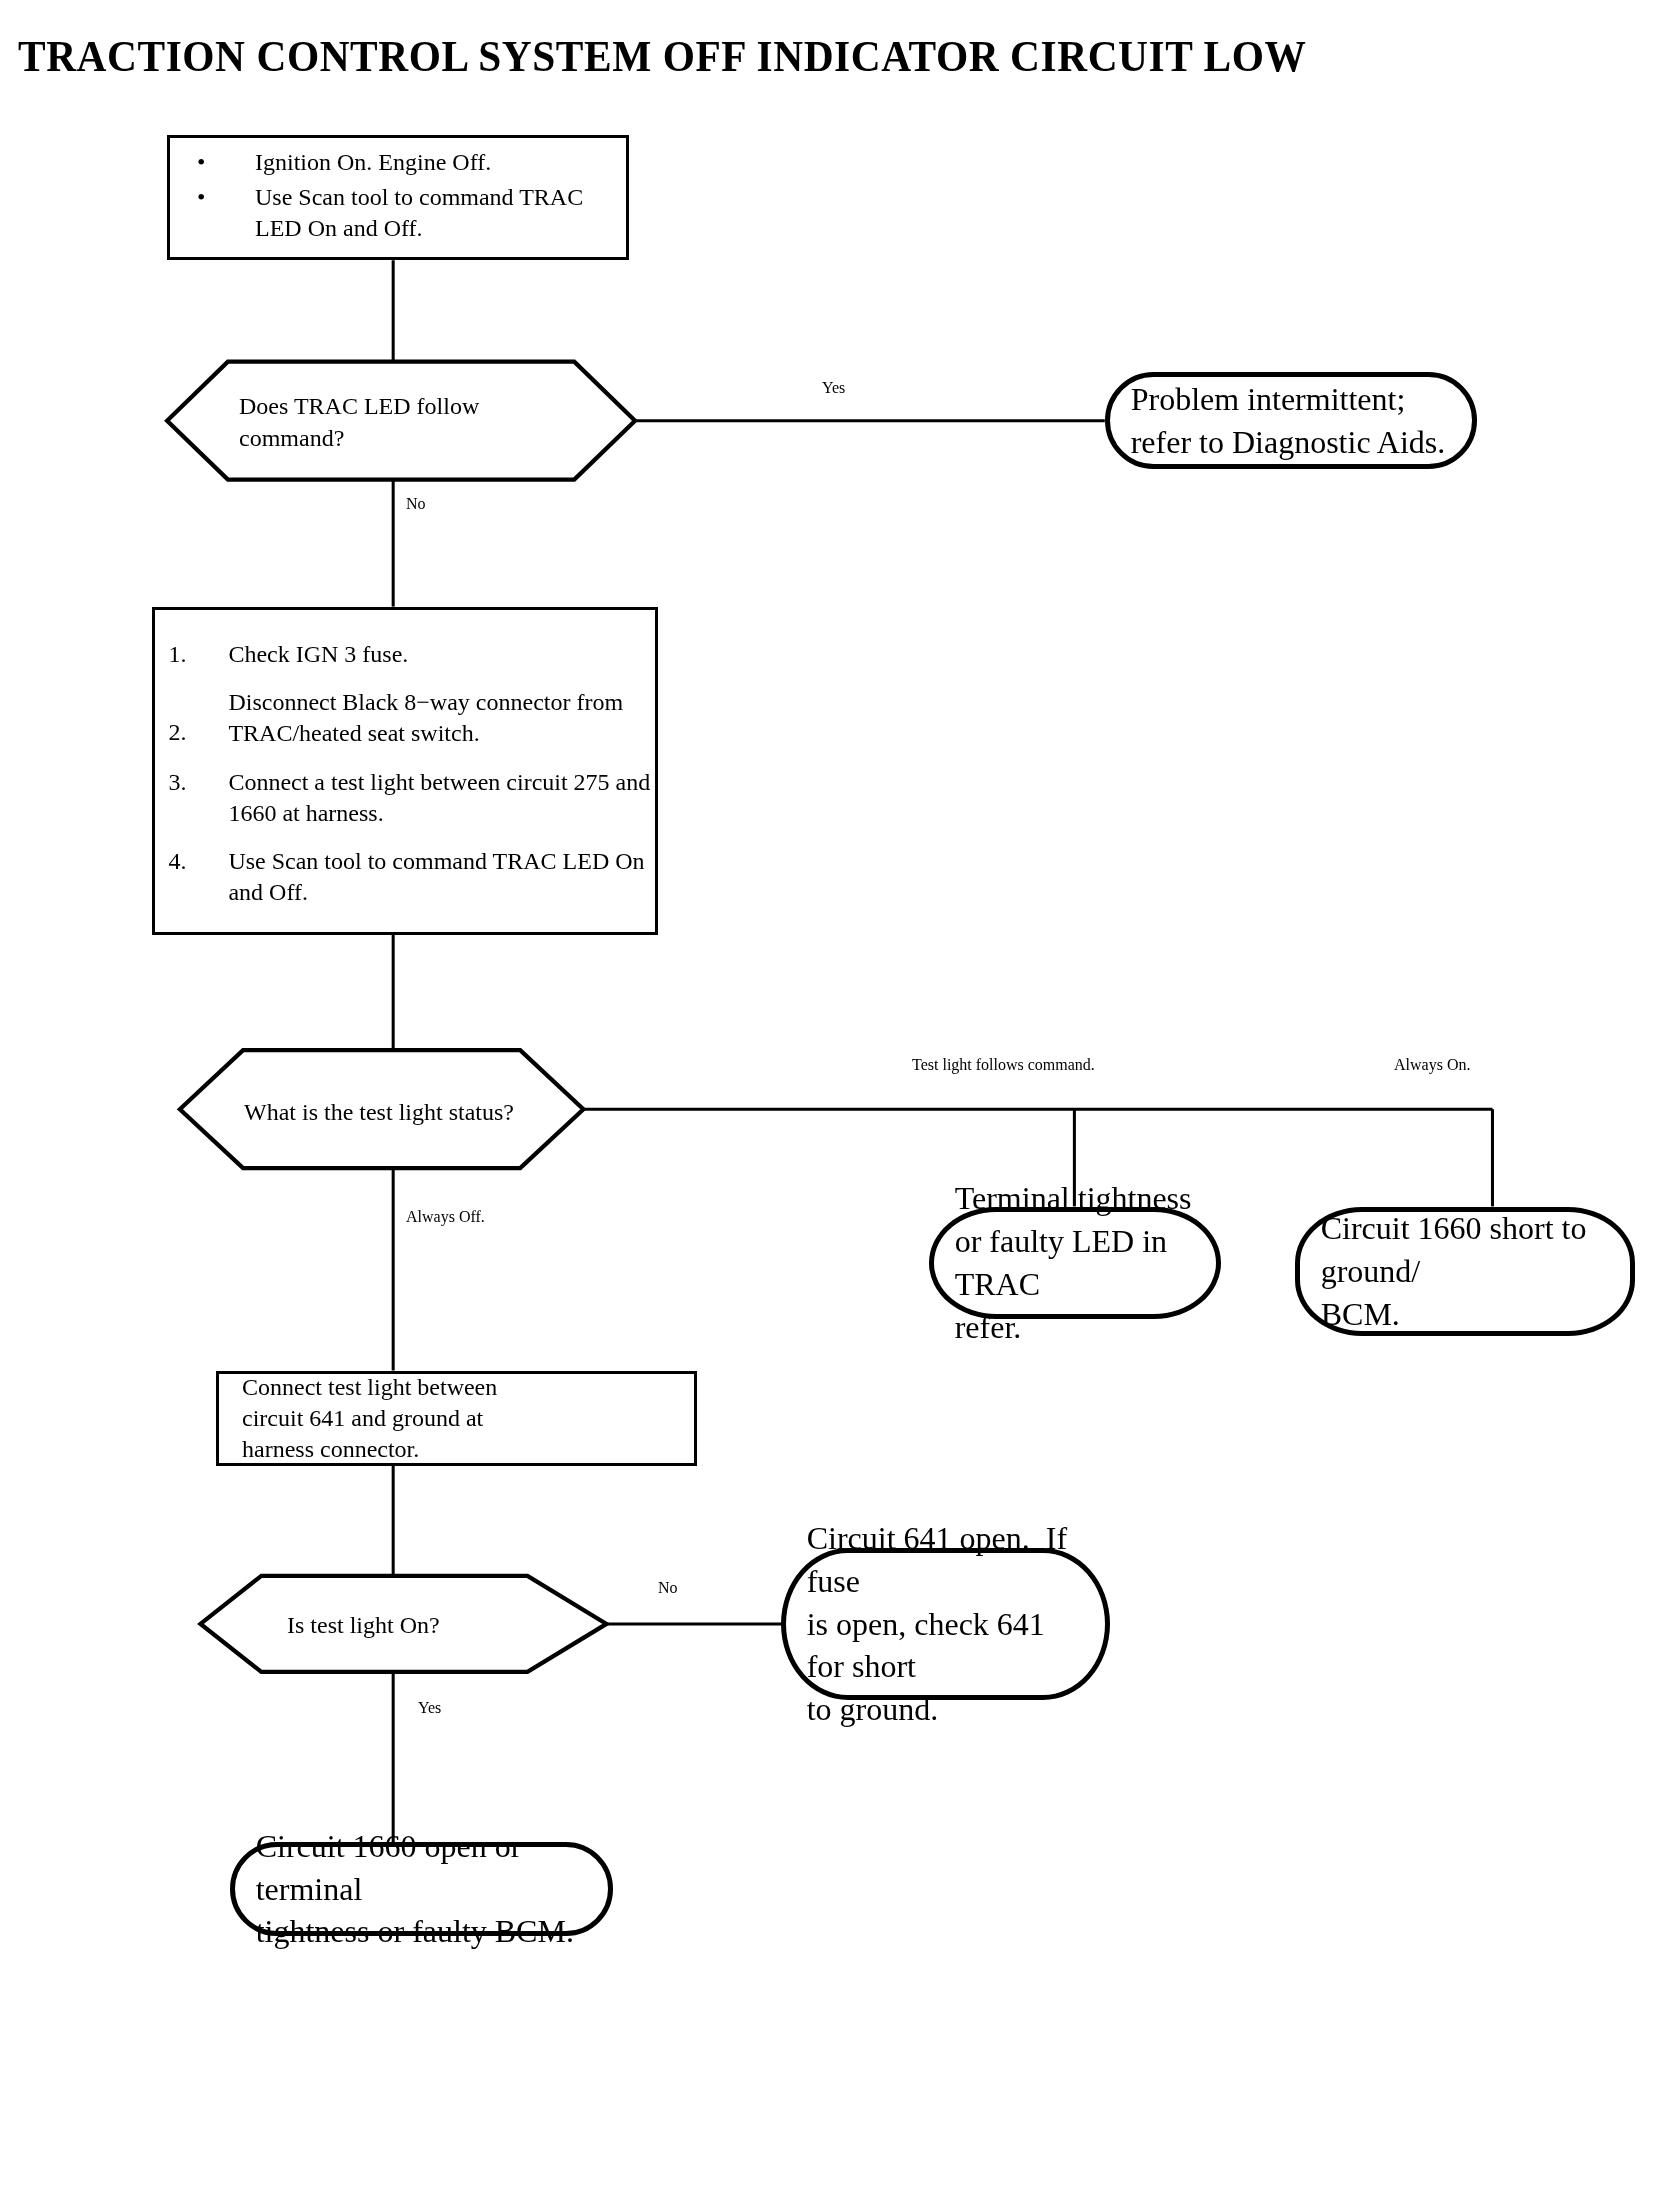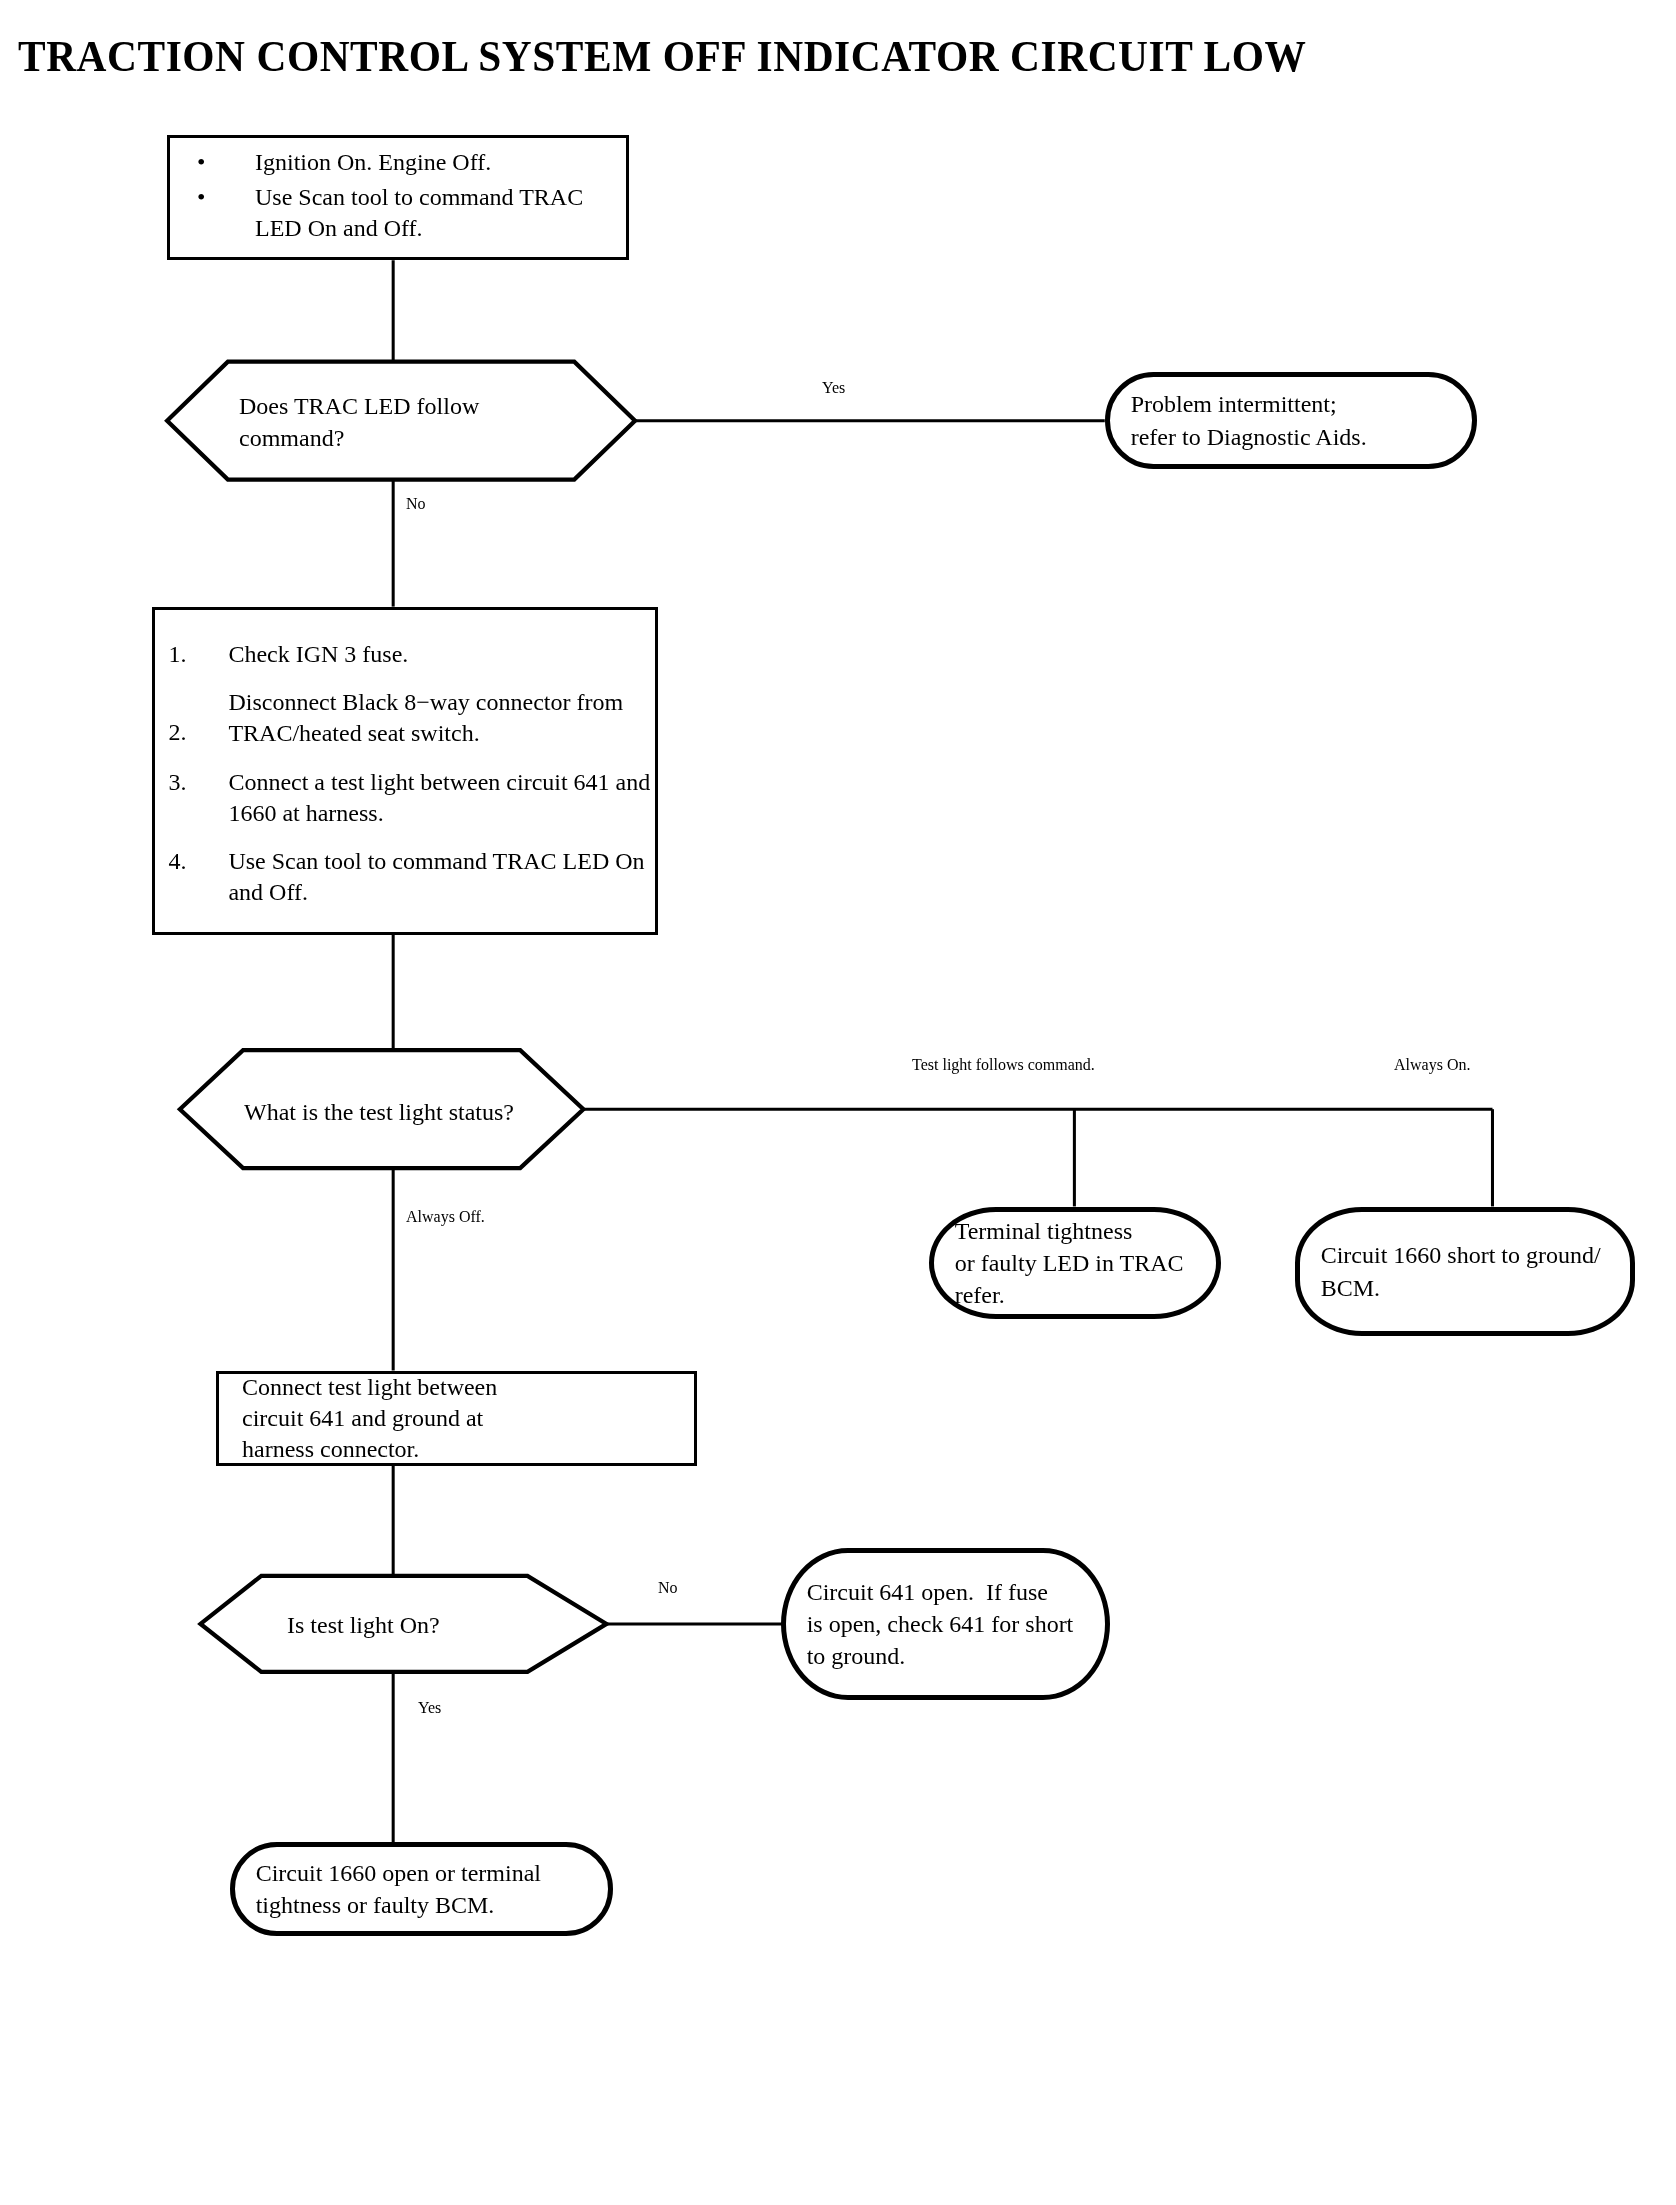--- a/index.html
+++ b/index.html
@@ -116,21 +116,21 @@
     position: absolute;
     box-sizing: border-box;
     border: 5.5px solid #000;
     background: #fff;
     display: flex;
     align-items: center;
   }
   .term-inner {
     width: 100%;
     padding: 0 20.7px;
-    font-size: 24px;
+    font-size: 32px;
     line-height: 1.34;
   }
 
   
   .edgelabel {
     position: absolute;
     font-size: 16px;
     line-height: 1.1;
     white-space: nowrap;
   }
@@ -208,21 +208,21 @@
       <div class="numrow">
         <span class="num">1.</span>
         <span class="txt">Check IGN 3 fuse.</span>
       </div>
       <div class="numrow offset-num">
         <span class="num">2.</span>
         <span class="txt">Disconnect Black 8−way  connector from TRAC/heated seat switch.</span>
       </div>
       <div class="numrow">
         <span class="num">3.</span>
-        <span class="txt">Connect a test light between circuit 641 and 1660 at harness.</span>
+        <span class="txt">Connect a test light between circuit 275 and 1660 at harness.</span>
       </div>
       <div class="numrow">
         <span class="num">4.</span>
         <span class="txt">Use Scan tool to command TRAC LED On and Off.</span>
       </div>
     </div>
   </div>
 
   <div class="hex" style="left:180px; top:1050px; width:404px; height:118px;">
     <div class="hexlabel" style="left:64px; top:47px;">What is the test light status?</div>

